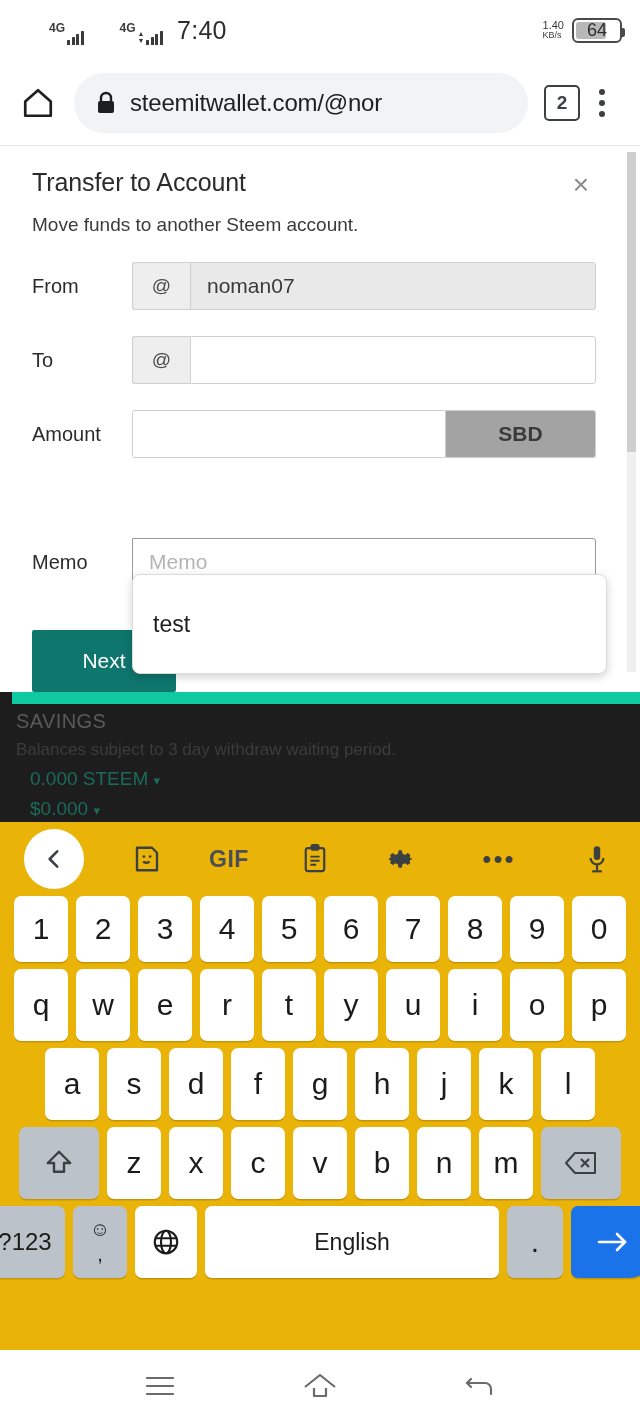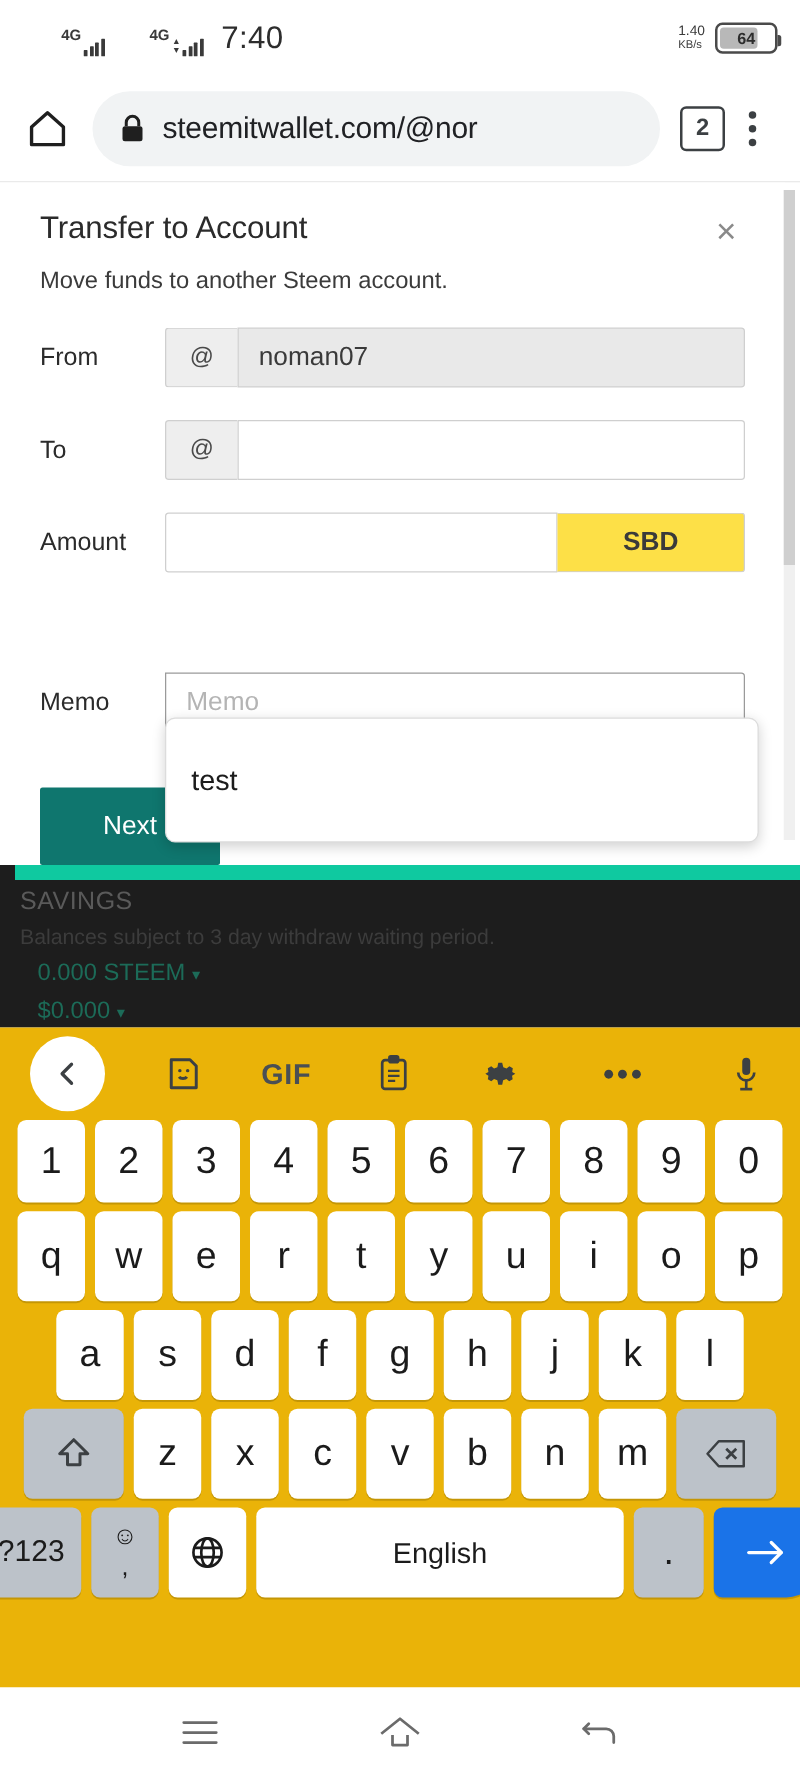--- a/index.html
+++ b/index.html
@@ -38,21 +38,21 @@
     border-radius: 6px; display: flex; align-items: center; justify-content: center;
   }
   .battery::after {
     content: ""; position: absolute; right: -5px; top: 8px; width: 3px; height: 9px;
     background: #4a4a4a; border-radius: 0 2px 2px 0;
   }
   .battery .fill {
     position: absolute; left: 2px; top: 2px; bottom: 2px; width: 30px;
     background: #b8b8b8; border-radius: 3px;
   }
-  .battery .pct { position: relative; font-size: 13px; font-weight: bold; color: #2d2d2d; }
+  .battery .pct { position: relative; font-size: 18px; font-weight: normal; color: #2d2d2d; }
 
   
   .browserbar {
     position: absolute; top: 60px; left: 0; width: 640px; height: 86px;
     background: #fff; display: flex; align-items: center; padding: 0 16px;
     border-bottom: 1px solid #e3e3e3;
   }
   .home-ic { width: 44px; height: 44px; display:flex; align-items:center; justify-content:center; }
   .omnibox {
     flex: 1; height: 60px; margin: 0 10px 0 14px; background: #f1f3f4;
@@ -95,21 +95,21 @@
   .txt {
     flex: 1; border: 1px solid #cfcfcf; border-radius: 0 3px 3px 0; background: #fff;
     display: flex; align-items: center; padding: 0 16px; font-size: 21px; color: #2b2b2b;
   }
   .txt.disabled { background: #e9e9e9; color: #3a3a3a; }
   .txt .ph { color: #b4b4b4; }
   .txt.focused { border-color: #9a9a9a; }
 
   .amount-row .input-group { position: relative; }
   .amt-suffix {
-    width: 150px; background: #fde047; border: 1px solid #cfcfcf; border-left: none;
+    width: 150px; background: #a3a3a3; border: 1px solid #cfcfcf; border-left: none;
     border-radius: 0 3px 3px 0; display: flex; align-items: center; justify-content: center;
     font-size: 21px; color: #3a3a3a; font-weight: 600;
   }
   .amount-row .txt { border-radius: 3px 0 0 3px; }
 
   
   .suggest {
     position: absolute; left: 132px; top: 428px; width: 475px; height: 100px;
     background: #fff; border: 1px solid #dcdcdc; border-radius: 8px;
     box-shadow: 0 3px 10px rgba(0,0,0,.18);

